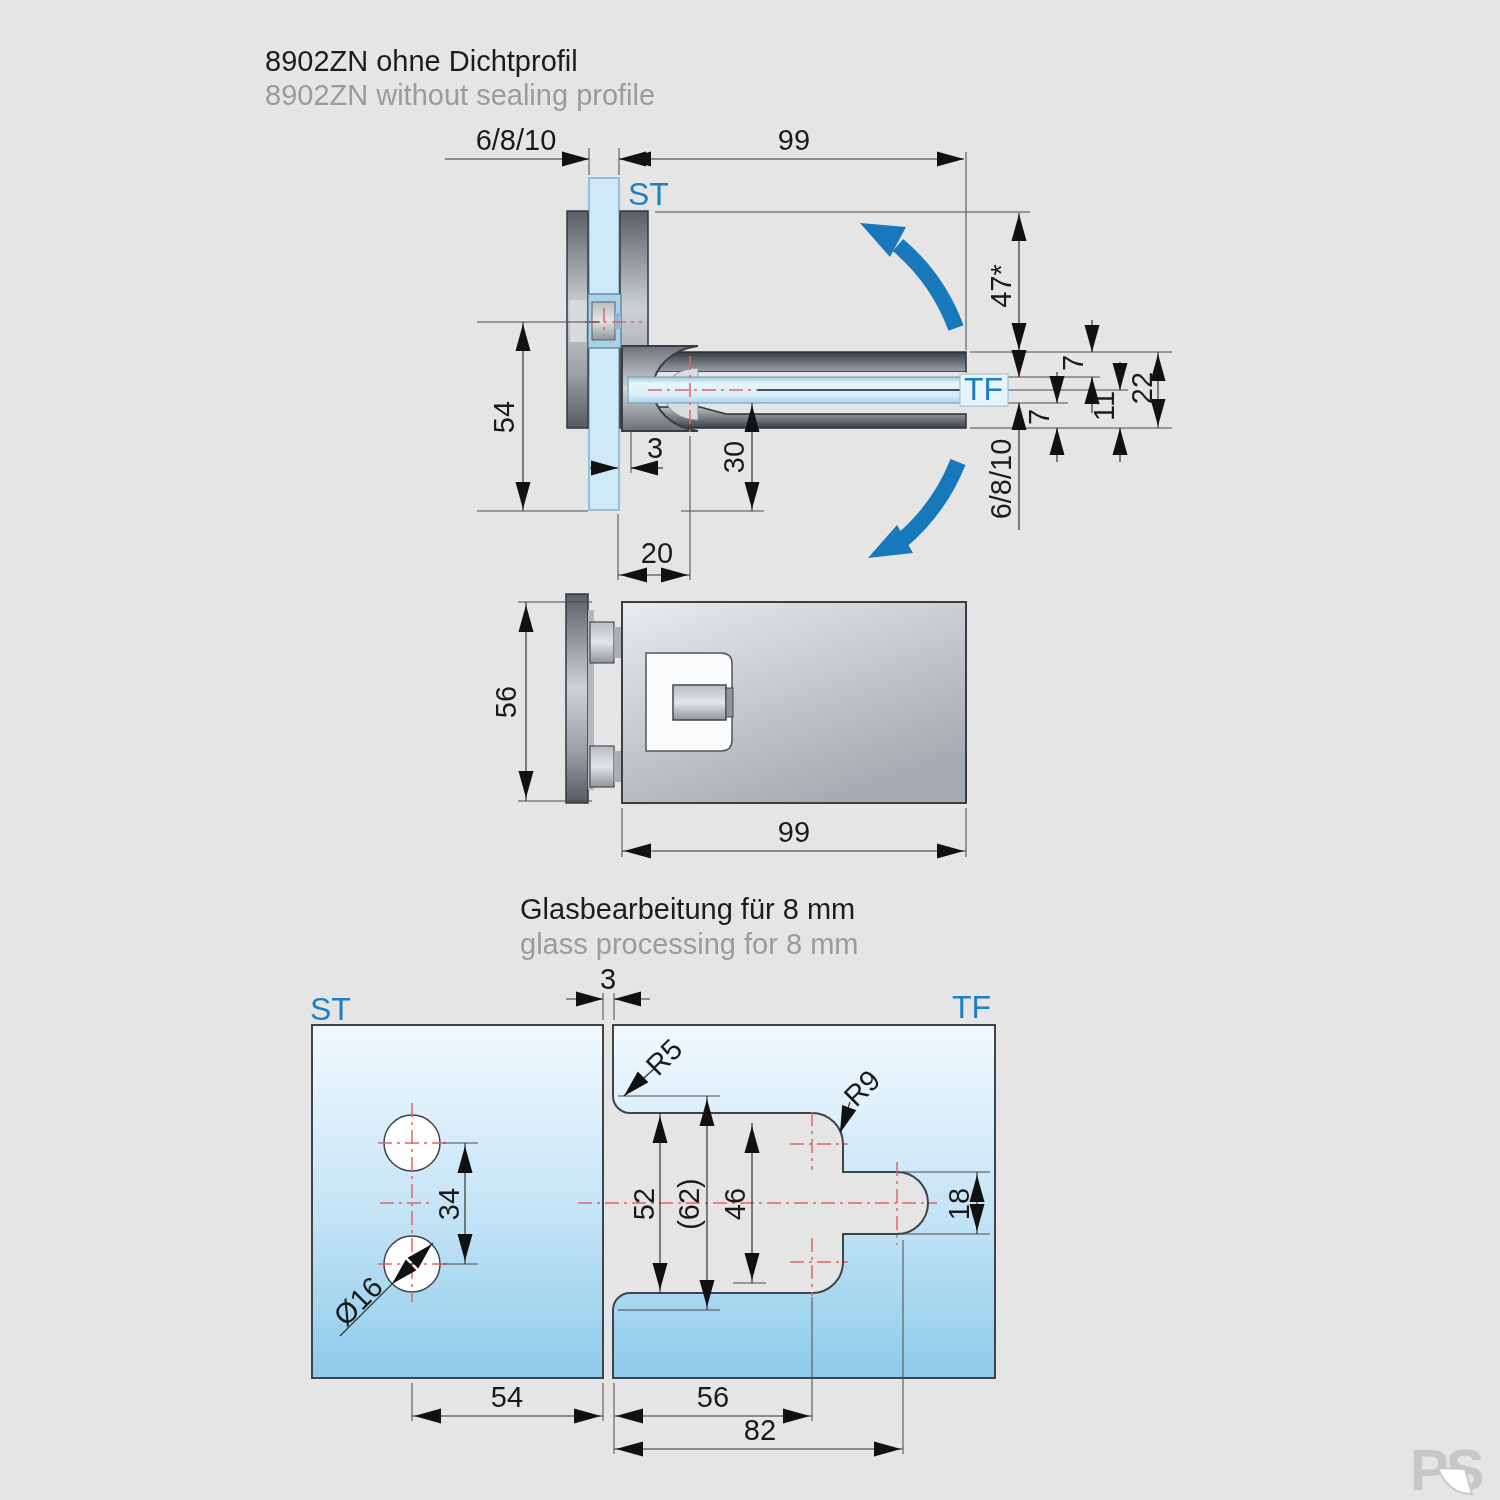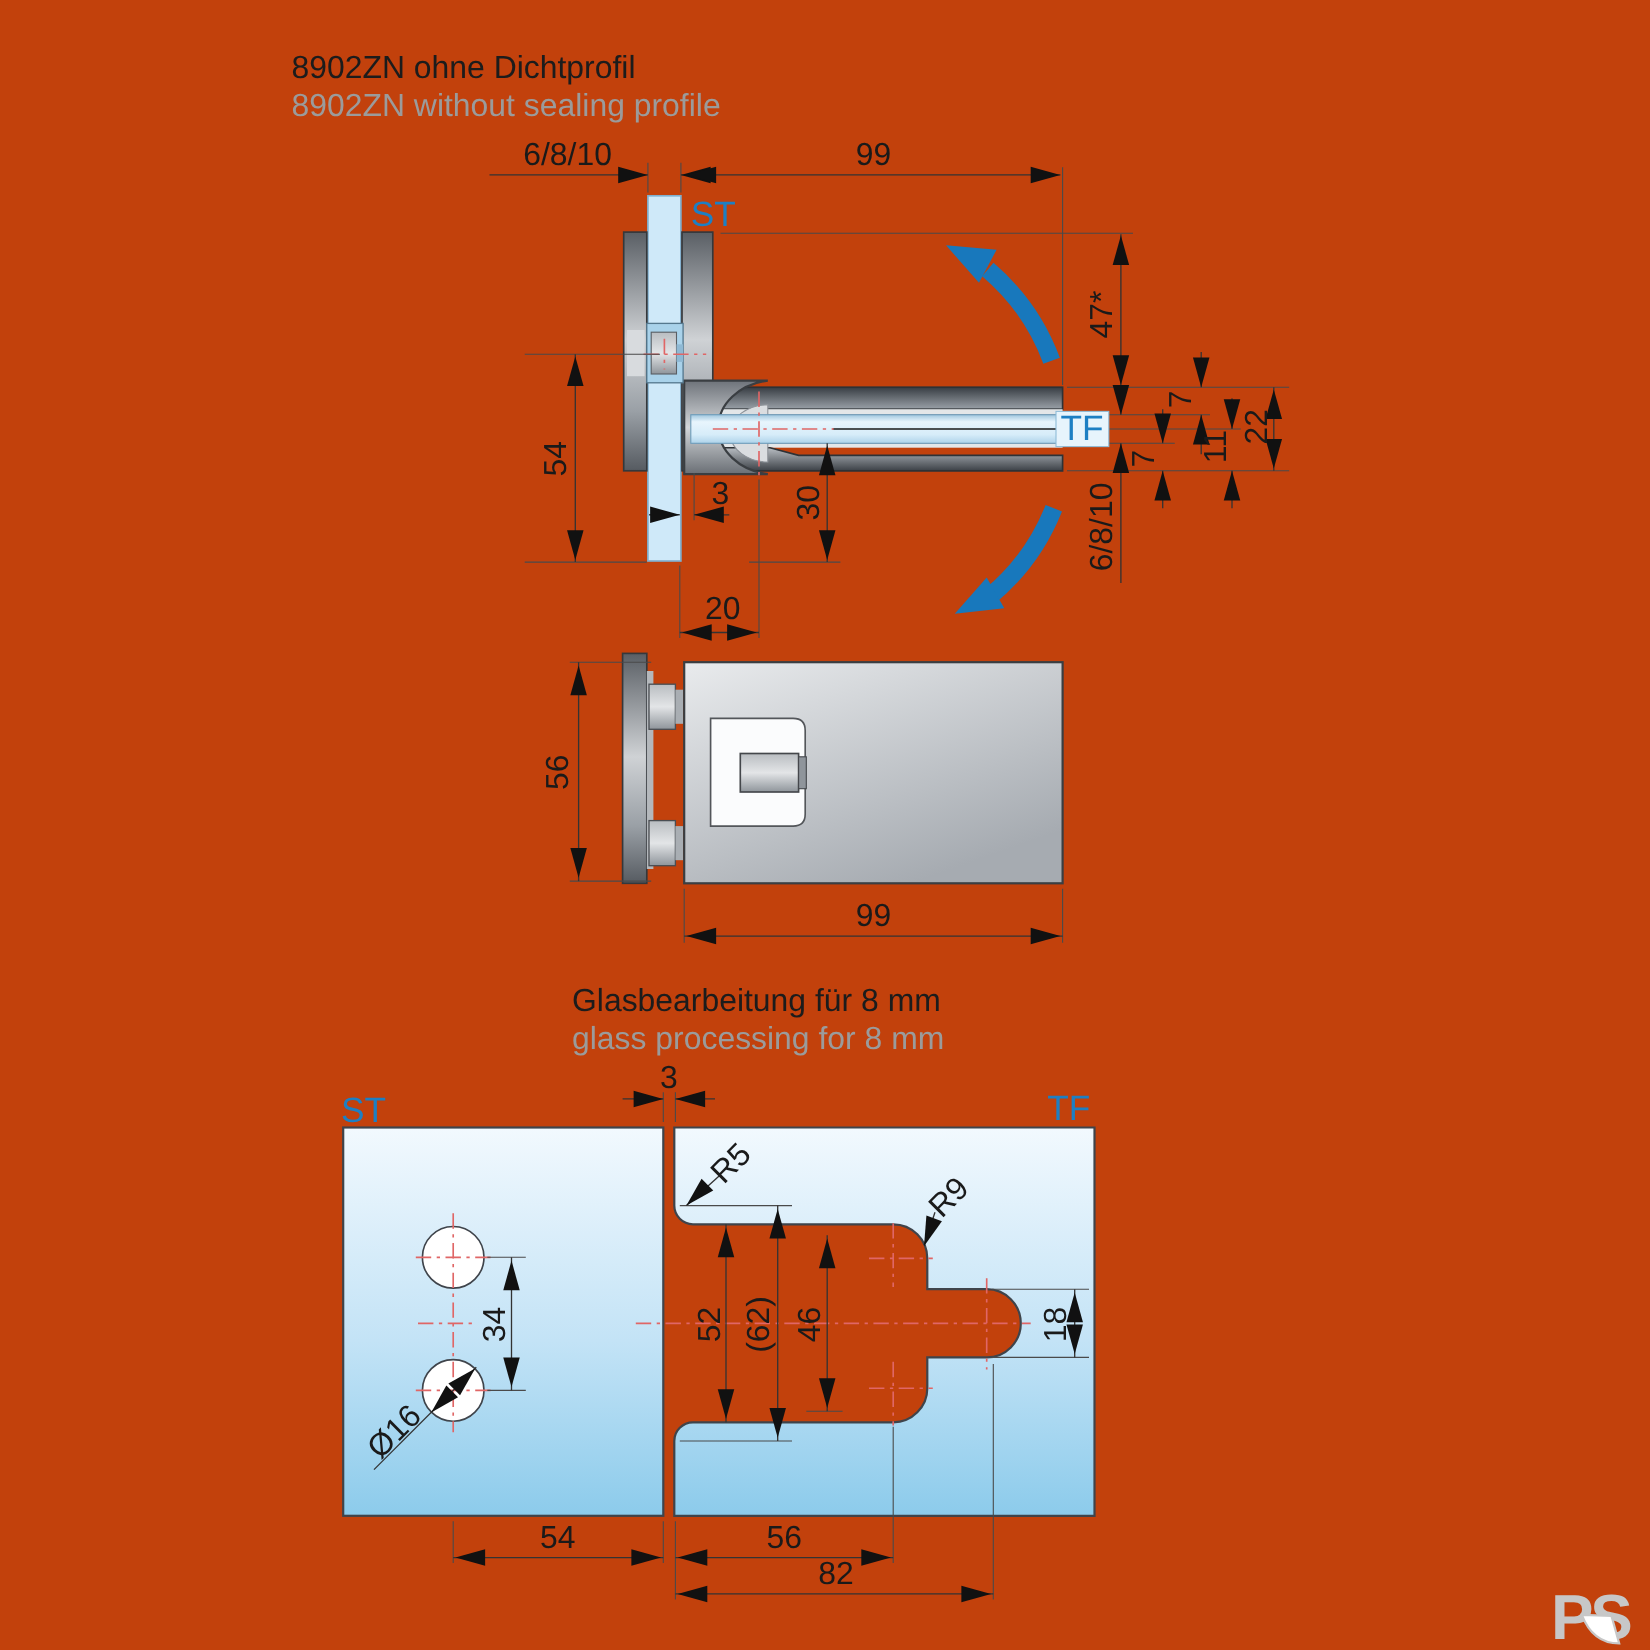--- a/index.html
+++ b/index.html
@@ -1,16 +1,16 @@
 <!DOCTYPE html>
 <html><head>
 <meta charset="utf-8">
 <style>
   html,body{margin:0;padding:0;background:#ffffff;}
-  .page{position:relative;width:1500px;height:1500px;background:#c2410c;overflow:hidden;
+  .page{position:relative;width:1500px;height:1500px;background:#e5e5e5;overflow:hidden;
         font-family:"Liberation Sans", sans-serif;}
   svg text{font-family:"Liberation Sans", sans-serif;fill:#1a1a1a;}
   .t-de{font-size:29px;fill:#1c1c1c;}
   .t-en{font-size:29px;fill:#9b9b9b;}
   .dim{font-size:29px;fill:#1a1a1a;}
   .lbl{font-size:32px;fill:#1d7fc3;}
   .wm{font-size:58px;font-weight:bold;fill:#c7c7c7;letter-spacing:-3px;}
 </style>
 </head>
 <body>

